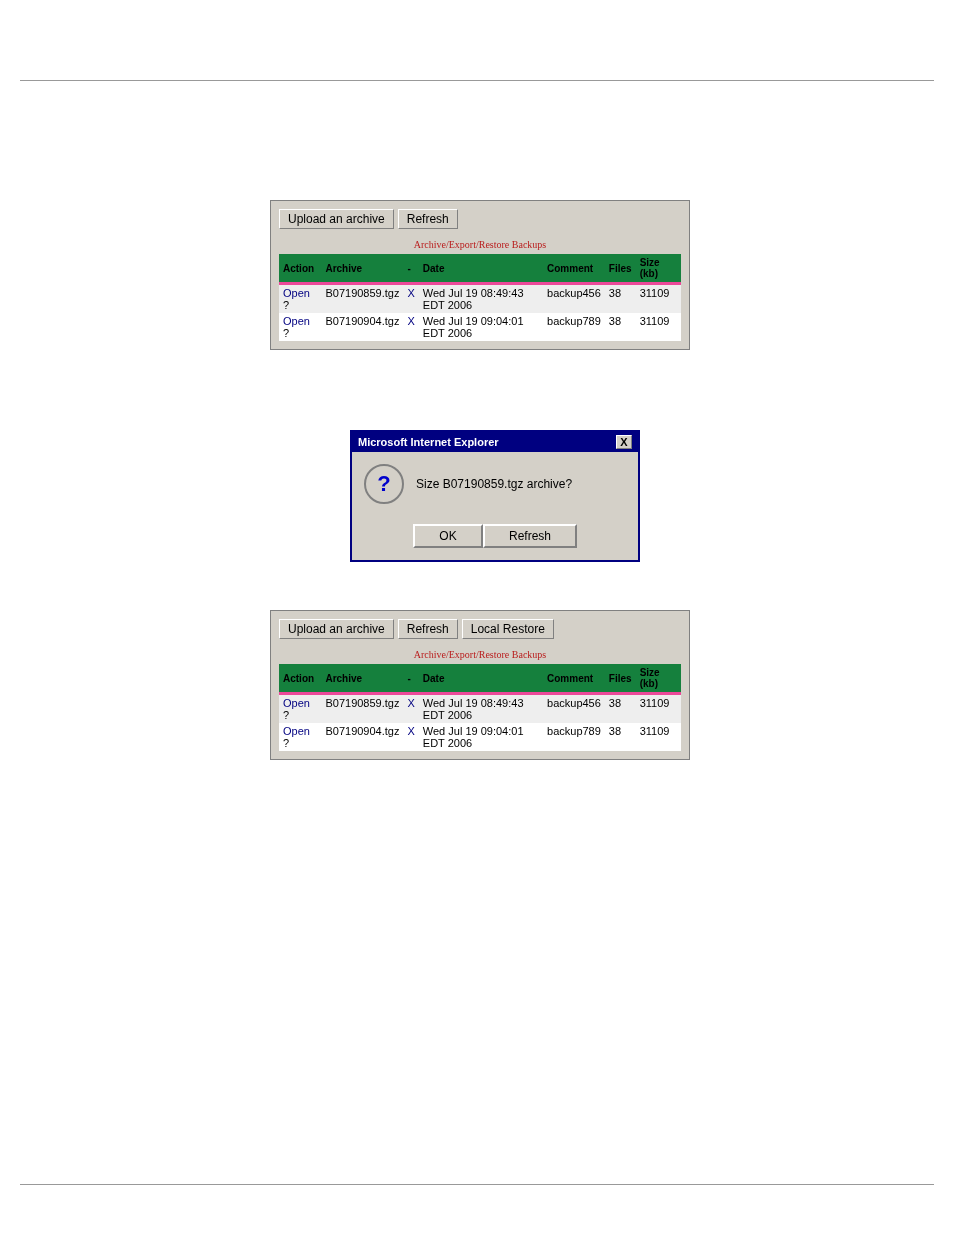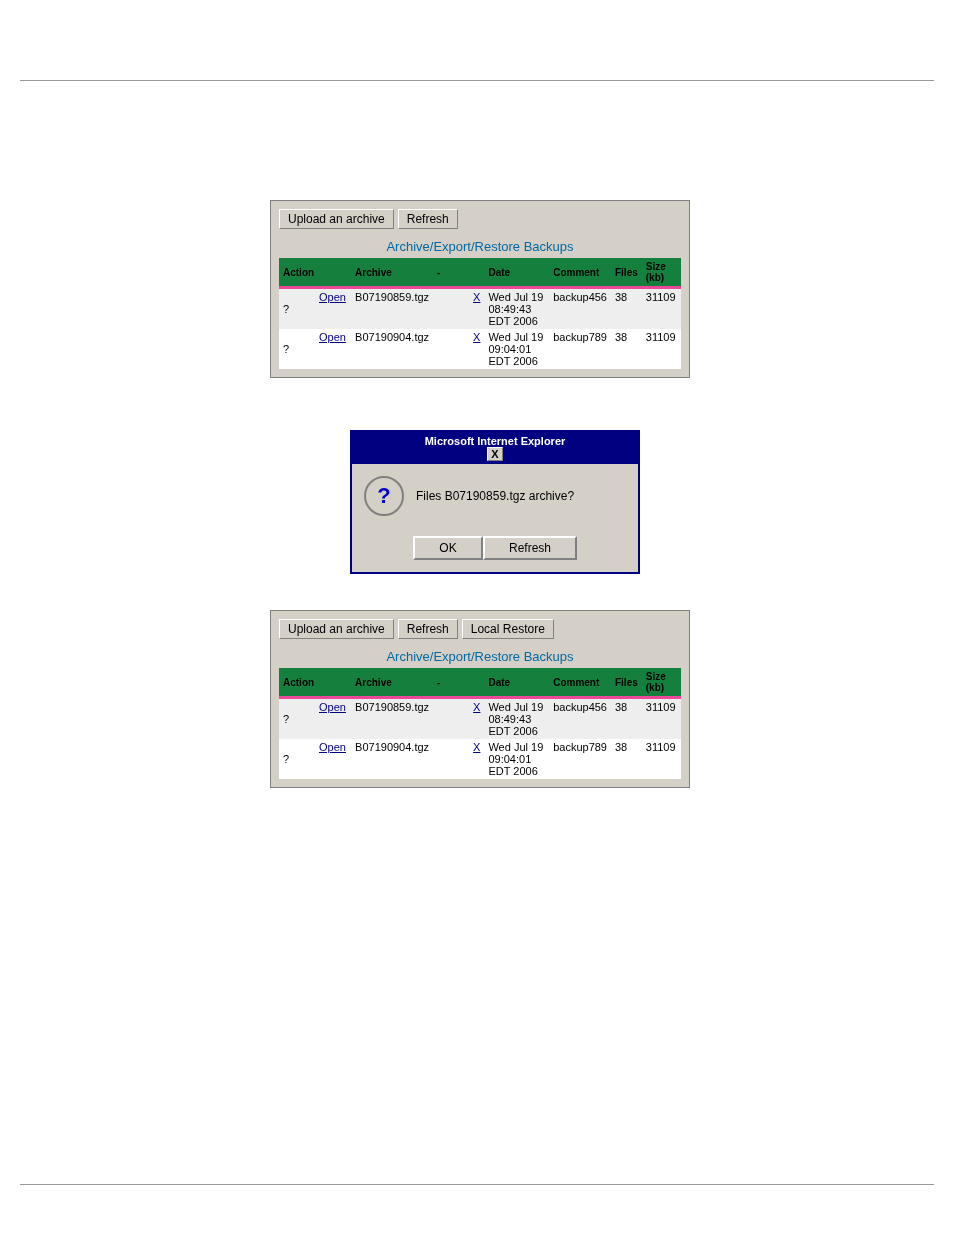--- a/index.html
+++ b/index.html
@@ -85,25 +85,26 @@
 
     
     .archive-table {
       width: 100%;
       border-collapse: collapse;
       background: #ffffff;
     }
 
     .table-title {
       text-align: center;
-      font-size: 13px;
+      font-size: 10px;
       font-weight: normal;
       padding: 4px 0;
       background: #d4d0c8;
-      color: #0369a1;
+      color: #b91c1c;
+      font-family: Liberation Serif, serif;
     }
 
     .archive-table thead tr th {
       background: #15803d;
       padding: 3px 4px;
       text-align: left;
       font-weight: bold;
       font-size: 10px;
       border-bottom: 3px solid #ec4899;
     }
@@ -128,21 +129,20 @@
     }
     .dialog-titlebar {
       background: #000080;
       color: #ffffff;
       padding: 3px 6px;
       font-size: 11px;
       font-weight: bold;
       display: flex;
       justify-content: space-between;
       align-items: center;
-      flex-direction: column;
     }
     .dialog-close-btn {
       background: #d4d0c8;
       border: 1px solid #808080;
       border-top-color: #ffffff;
       border-left-color: #ffffff;
       color: #000;
       font-size: 11px;
       font-weight: bold;
       width: 16px;
@@ -188,23 +188,21 @@
       padding: 3px 24px;
       font-size: 12px;
       cursor: pointer;
       min-width: 70px;
       font-family: Arial, sans-serif;
     }
 
     
     .action-link {
       color: #000080;
-      text-decoration: underline;
       cursor: pointer;
-      margin-left: 36px;
     }
   </style>
 </head>
 <body>
 
 <div class="top-rule"></div>
 
 <div class="section1">
   <div class="panel">
     <div class="toolbar">
@@ -255,21 +253,21 @@
 </div>
 
 <div class="section2">
   <div class="dialog">
     <div class="dialog-titlebar">
       <span>Microsoft Internet Explorer</span>
       <div class="dialog-close-btn">X</div>
     </div>
     <div class="dialog-body">
       <div class="dialog-icon">?</div>
-      <span class="dialog-message">Files B07190859.tgz archive?</span>
+      <span class="dialog-message">Size B07190859.tgz archive?</span>
     </div>
     <div class="dialog-buttons">
       <button class="dialog-btn">OK</button>
       <button class="dialog-btn">Refresh</button>
     </div>
   </div>
 </div>
 
 <div class="section3">
   <div class="panel">

